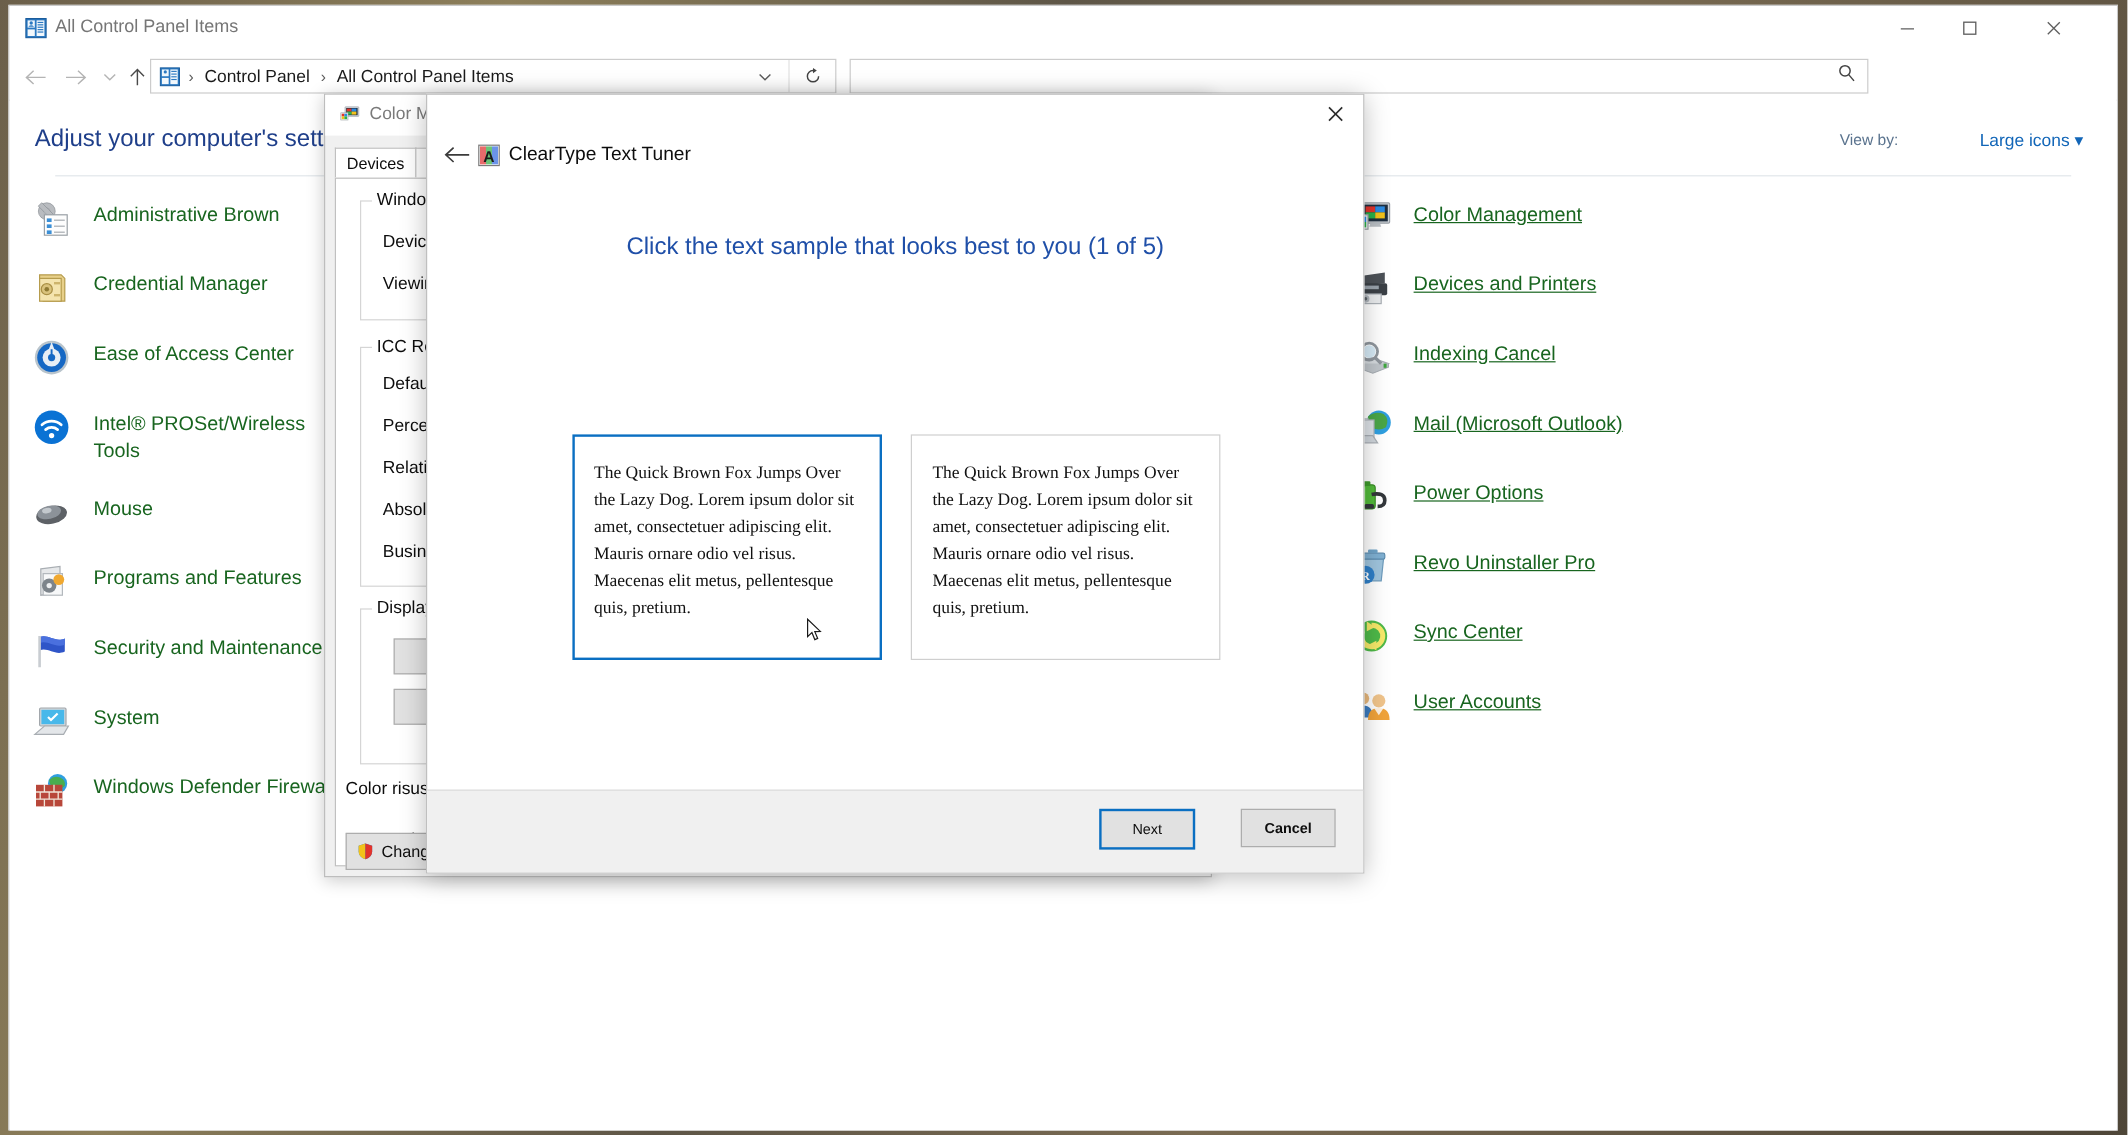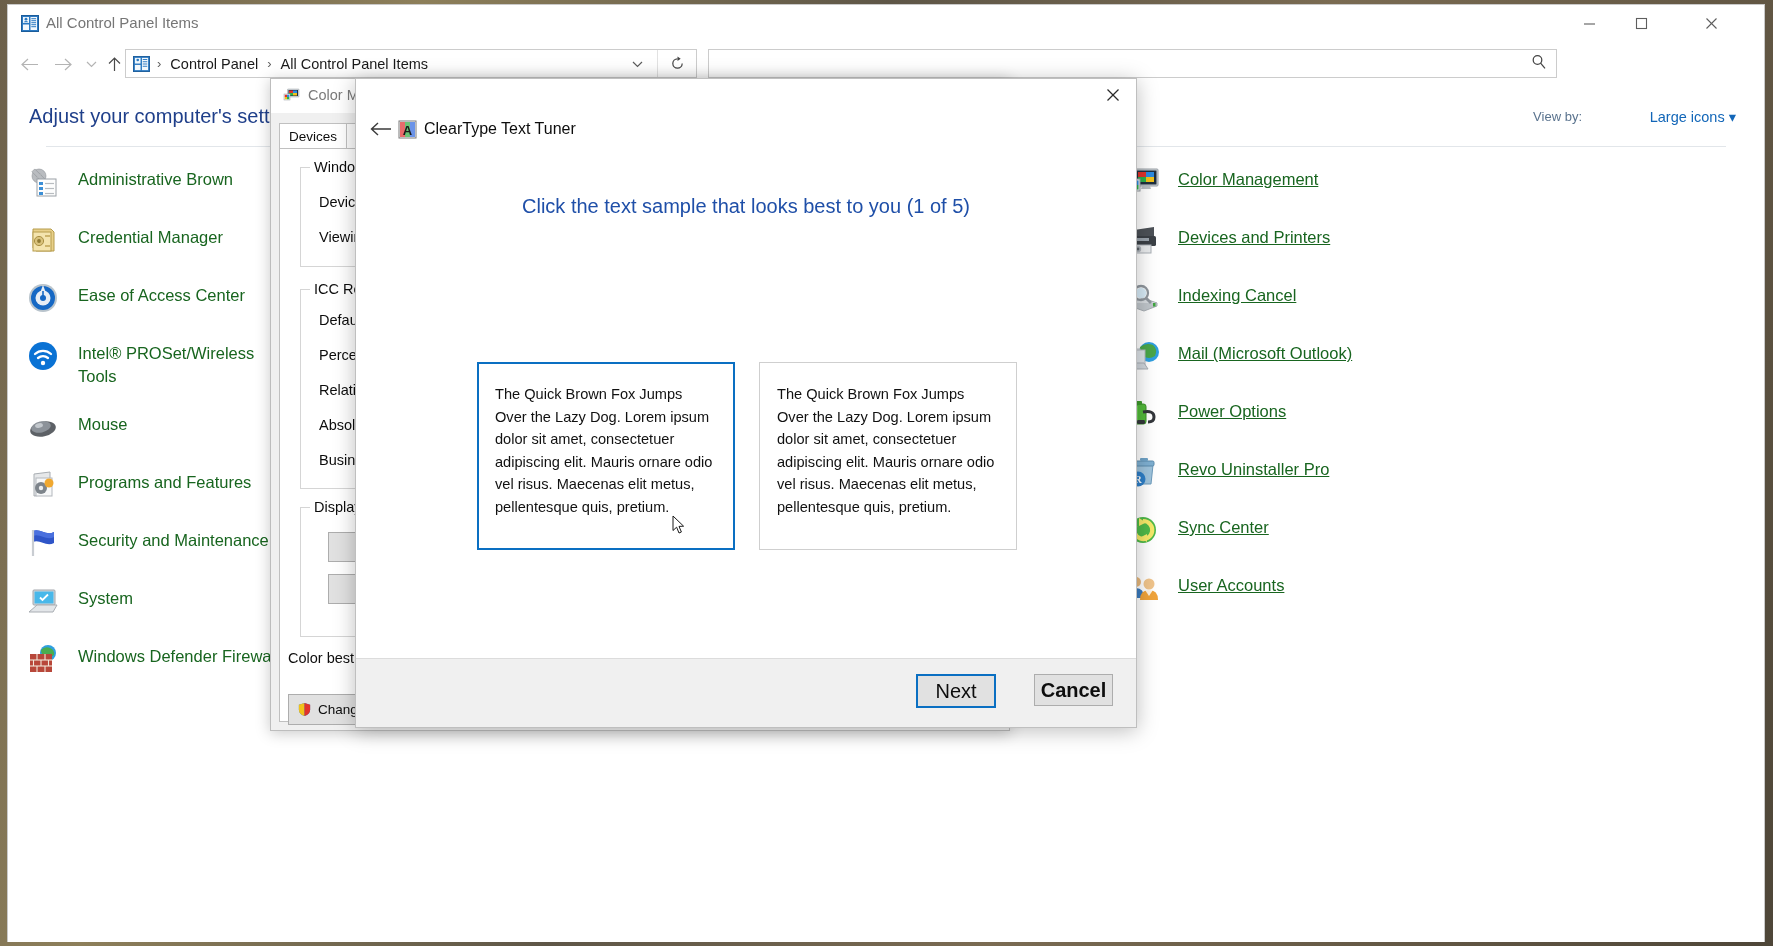--- a/index.html
+++ b/index.html
@@ -231,36 +231,36 @@
   }
   .ct-samples {
     position: absolute; left: 121px; top: 283px;
     width: 540px; height: 190px;
   }
   .ct-sample {
     position: absolute; top: 0; width: 258px; height: 188px;
     box-sizing: border-box; background: #fff;
     border: 1px solid #cfcfcf;
     padding: 20px 17px 0 17px;
-    font-size: 14.6px; color: #111; line-height: 1.55;
+    font-size: 14.6px; color: #111; line-height: 1.55; font-family: Liberation Serif, serif;
   }
   .ct-sample.selected {
     border: 2px solid #0a6fc2;
     padding: 19px 16px 0 16px;
   }
   .ct-sample-a { left: 0; }
   .ct-sample-b { left: 282px; }
   .ct-footer {
     position: absolute; left: 0; right: 0; bottom: 0; height: 68px;
     background: #f0f0f0; border-top: 1px solid #dcdcdc;
   }
   .ct-btn {
     position: absolute; top: 15px; height: 30px;
     border: 1px solid #adadad; background: #e1e1e1;
-    font-size: 20px; color: #0d0d0d;
+    font-size: 12px; color: #0d0d0d;
     display: flex; align-items: center; justify-content: center;
   }
   .ct-btn.primary { border: 2px solid #0a6fc2; }
   .ct-btn-next { right: 140px; width: 76px; }
   .ct-btn-cancel { right: 23px; width: 77px; font-weight: bold; }
 
   
   .cursor {
     position: absolute; left: 672px; top: 515px;
     width: 13px; height: 20px;
@@ -691,21 +691,21 @@
       <div class="cm-group" style="left:20px; top:358px; width:420px; height:130px;">
         <span class="cm-group-title">Display</span>
         <span class="cm-btn" style="left:27px; top:24px; width:120px; height:28px;">
           <span></span>
         </span>
         <span class="cm-btn" style="left:27px; top:66px; width:120px; height:28px;">
           <span>Re</span>
         </span>
       </div>
 
-      <div class="cm-note" style="left:8px; top:500px;">Color best</div>
+      <div class="cm-note" style="left:8px; top:500px;">Color risus</div>
       <div class="cm-note" style="left:8px; top:518px;margin-top:24px;">system de</div>
 
       <div class="cm-change-btn" style="left:8px; top:545px; height:29px; width:120px;">
         <span class="shield">
           <svg width="15" height="15" viewBox="0 0 16 16">
             <path d="M8 1 L14 3 L14 8 Q14 13 8 15 Q2 13 2 8 L2 3 Z" fill="#2f7fc8"></path>
             <path d="M8 1 L8 15 Q2 13 2 8 L2 3 Z" fill="#f2c21a"></path>
             <path d="M8 1 L14 3 L14 8 Q14 13 8 15" fill="#e2332b"></path>
           </svg>
         </span>

